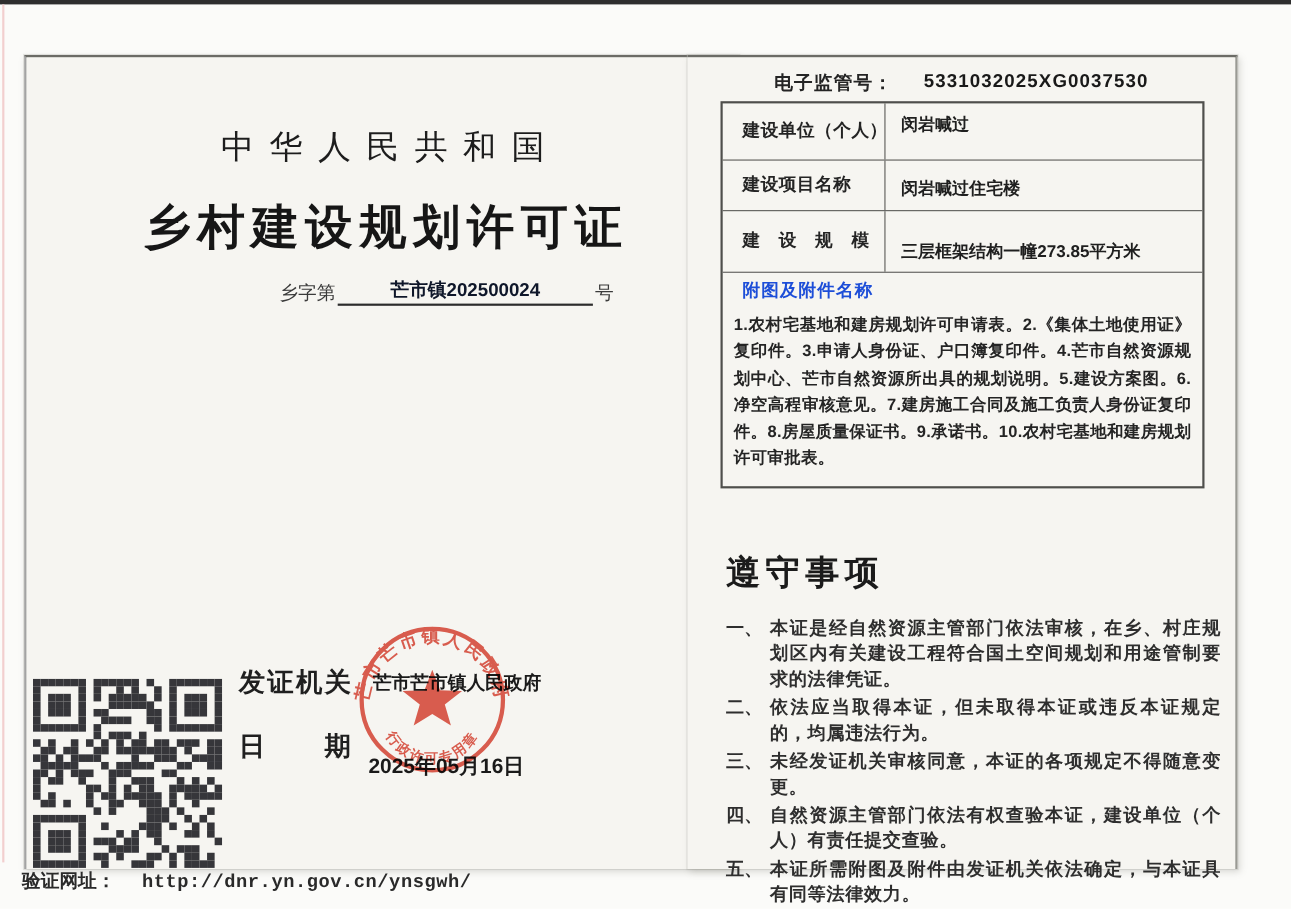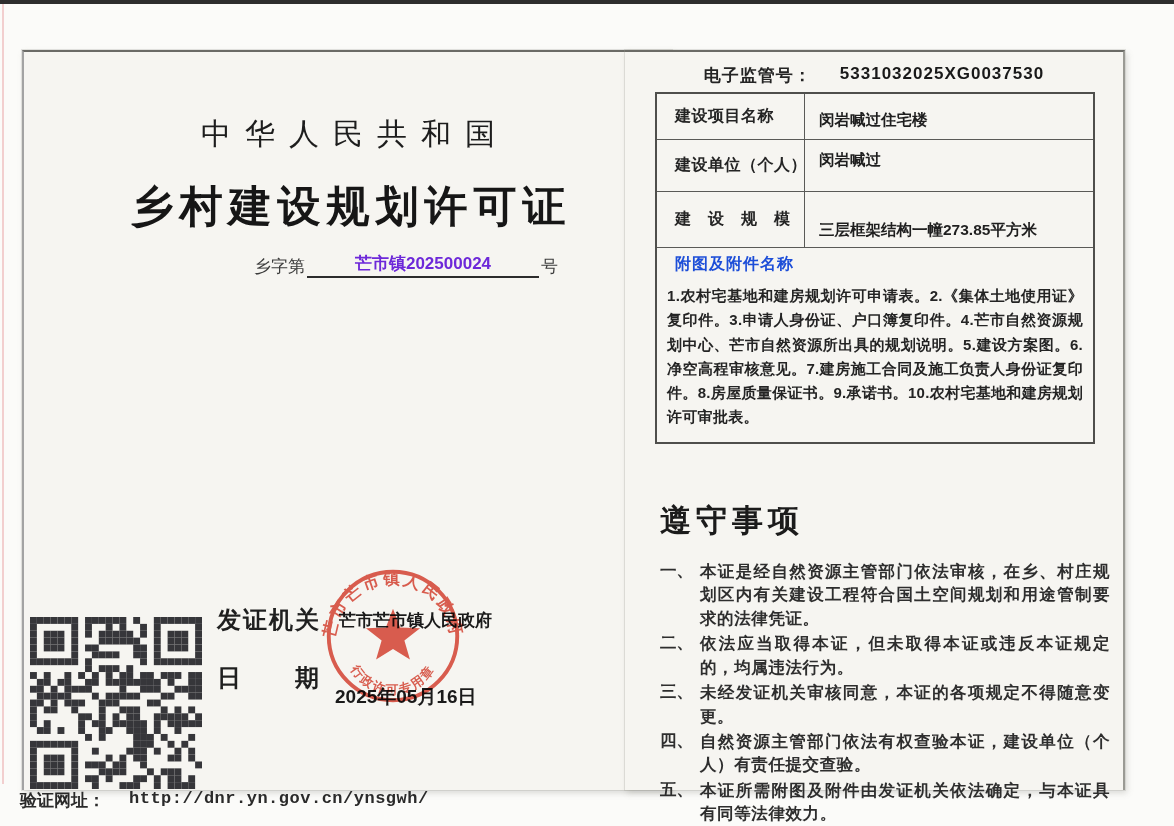--- a/index.html
+++ b/index.html
@@ -33,21 +33,21 @@
     position:absolute; left:0; top:126px; width:100%;
     text-align:center; font-size:43px; font-weight:bold; letter-spacing:6px; text-indent:6px;
     color:#161616;
   }
   .serial-line {
     position:absolute; left:230px; top:200px; font-size:17px; color:#3a3a3a;
     display:flex; align-items:flex-end; white-space:nowrap;
   }
   .serial-number {
     display:inline-block; min-width:232px; text-align:center;
-    border-bottom:2px solid #2c2c2c; font-weight:bold; color:#6d28d9;
+    border-bottom:2px solid #2c2c2c; font-weight:bold; color:#0f172a;
     padding:0 6px 1px 6px; margin:0 2px;
   }
   .body-paragraph {
     position:absolute; left:18px; top:300px; width:505px;
     font-size:26px; line-height:1.58; letter-spacing:1px;
     font-weight:600; color:#222; text-indent:2em; text-align:justify;
   }
   .issuer-block { position:absolute; left:193px; top:552px; width:330px; }
   .issuer-row { display:flex; align-items:flex-start; margin-bottom:26px; }
   .issuer-label { font-size:24px; font-weight:600; letter-spacing:2px; color:#1f1f1f; white-space:pre; }
@@ -55,21 +55,21 @@
   .date-value { font-size:19px; font-weight:bold; color:#1a1a1a; margin-left:14px; padding-top:22px; white-space:nowrap; }
 
   .stamp {
     position:absolute; left:296px; top:512px; width:146px; height:146px;
     opacity:.88; mix-blend-mode:multiply; pointer-events:none;
   }
   .qr { position:absolute; left:6px; top:565px; width:172px; height:172px; }
 
   .verify-line {
     position:absolute; left:20px; top:789px; font-size:17px; color:#2a2a2a;
-    display:flex; align-items:flex-start; font-weight:bold;
+    display:flex; align-items:flex-end; font-weight:bold;
   }
   .verify-url { font-family:"Liberation Mono", monospace; font-weight:bold; margin-left:24px; letter-spacing:.5px; }
 
   
   .ereg { position:absolute; left:0; top:12px; width:100%; display:flex; justify-content:center; font-size:17px; }
   .ereg-label { font-weight:600; letter-spacing:1px; color:#242424; }
   .ereg-number { font-weight:bold; margin-left:28px; letter-spacing:1px; color:#191919;text-align:right; }
 
   .info-table {
     position:absolute; left:30px; top:40px; width:440px;
@@ -479,27 +479,27 @@
 </div>
 
 <div class="page page-right">
 
   <div class="ereg">
     <span class="ereg-label">电子监管号：</span>
     <span class="ereg-number">5331032025XG0037530</span>
   </div>
 
   <div class="info-table">
+    <div class="trow r1">
+      <div class="tlabel">建设单位（个人）</div>
+      <div class="tvalue">闵岩喊过</div>
+    </div>
     <div class="trow r2">
       <div class="tlabel">建设项目名称</div>
       <div class="tvalue">闵岩喊过住宅楼</div>
-    </div>
-    <div class="trow r1">
-      <div class="tlabel">建设单位（个人）</div>
-      <div class="tvalue">闵岩喊过</div>
     </div>
     <div class="trow r4">
       <div class="tlabel">建　设　规　模</div>
       <div class="tvalue">三层框架结构一幢273.85平方米</div>
     </div>
     <div class="attach-label-row">附图及附件名称</div>
     <div class="attach-text">1.农村宅基地和建房规划许可申请表。2.《集体土地使用证》复印件。3.申请人身份证、户口簿复印件。4.芒市自然资源规划中心、芒市自然资源所出具的规划说明。5.建设方案图。6.净空高程审核意见。7.建房施工合同及施工负责人身份证复印件。8.房屋质量保证书。9.承诺书。10.农村宅基地和建房规划许可审批表。</div>
   </div>
 
   <div class="notice-title">遵守事项</div>

